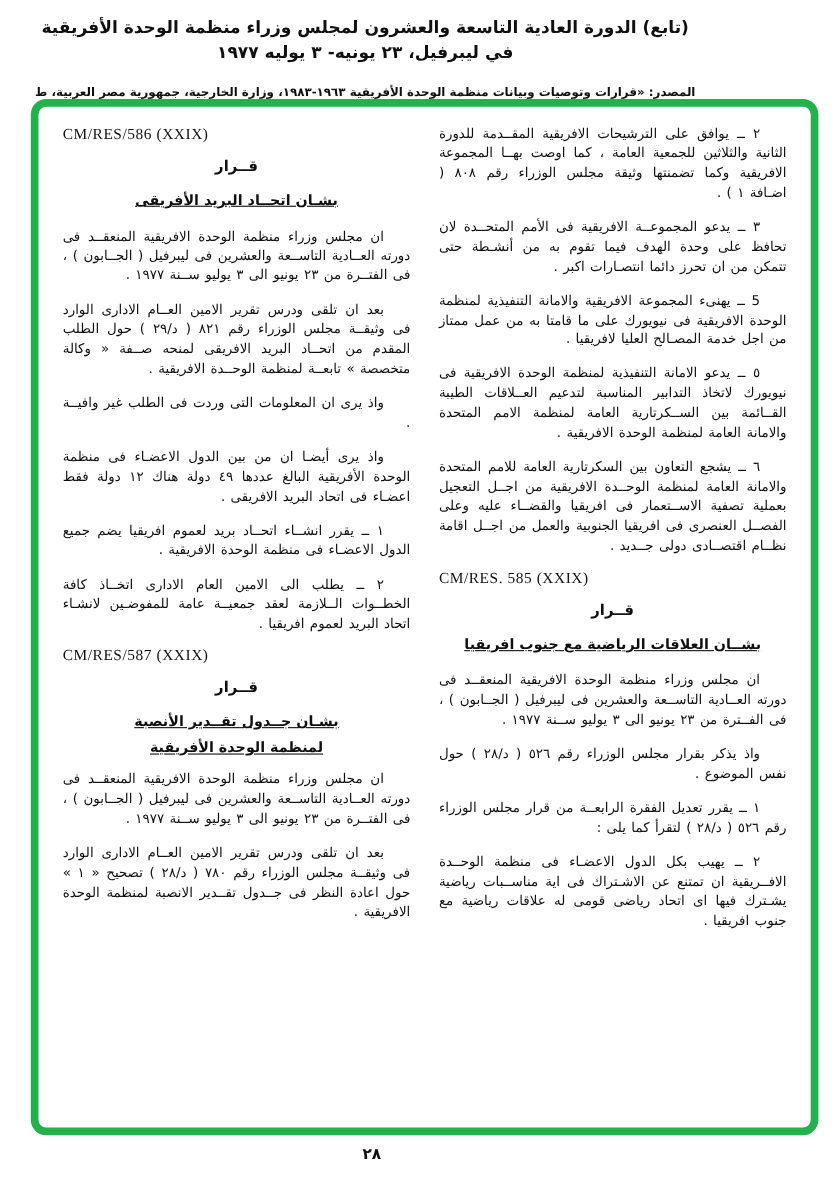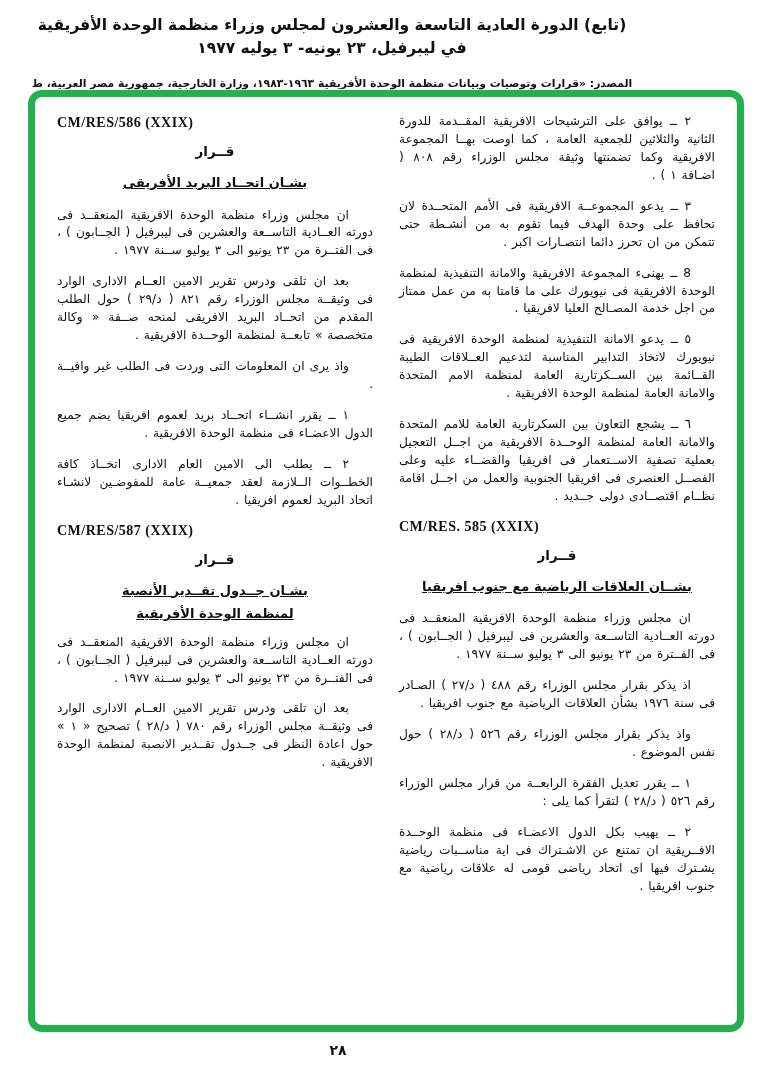--- a/index.html
+++ b/index.html
@@ -25,21 +25,21 @@
     padding:16px 22px 10px 22px;box-sizing:border-box;height:100%;
   }
   .col{flex:1;min-width:0;direction:rtl;}
 
   .para{
     font-size:12.2px;line-height:1.47;text-align:justify;
     margin:0 0 13px 0;text-indent:24px;word-spacing:1px;
   }
   .res-code{
     direction:ltr;text-align:left;font-family:"Liberation Serif",serif;
-    font-size:14px;letter-spacing:.5px;margin:2px 0 12px 0;font-weight:700;
+    font-size:14px;letter-spacing:.5px;margin:2px 0 12px 0;font-weight:400;
   }
   .res-code.spaced{}
   .h-qarar{text-align:center;font-weight:bold;font-size:13.5px;margin:10px 0 14px 0;}
   .h-subject{text-align:center;font-weight:bold;font-size:13px;margin:0 0 14px 0;line-height:1.5;text-decoration:underline;}
   .h-subject.tight{margin-bottom:4px;}
   .h-subject.second{margin-top:0;margin-bottom:10px;}
 
   .page-number{
     position:absolute;left:12px;right:0;top:1042px;text-align:center;
     font-weight:bold;font-size:14px;
@@ -54,40 +54,40 @@
     <div class="line1">(تابع) الدورة العادية التاسعة والعشرون لمجلس وزراء منظمة الوحدة الأفريقية في ليبرفيل، ٢٣ يونيه- ٣ يوليه ١٩٧٧</div>
     <div class="line2">المصدر: «قرارات وتوصيات وبيانات منظمة الوحدة الأفريقية ١٩٦٣-١٩٨٣، وزارة الخارجية، جمهورية مصر العربية، ط ١٩٨٥، ص ٤٢٢-٤٥٣»</div>
   </header>
 
   <div class="frame">
     <div class="cols">
 
       <section class="col">
         <p class="para">٢ ــ يوافق على الترشيحات الافريقية المقــدمة للدورة الثانية والثلاثين للجمعية العامة ، كما اوصت بهــا المجموعة الافريقية وكما تضمنتها وثيقة مجلس الوزراء رقم ٨٠٨ ( اضـافة ١ ) .</p>
         <p class="para">٣ ــ يدعو المجموعــة الافريقية فى الأمم المتحــدة لان تحافظ على وحدة الهدف فيما تقوم به من أنشـطة حتى تتمكن من ان تحرز دائما انتصـارات اكبر .</p>
-        <p class="para">8 ــ يهنىء المجموعة الافريقية والامانة التنفيذية لمنظمة الوحدة الافريقية فى نيويورك على ما قامتا به من عمل ممتاز من اجل خدمة المصـالح العليا لافريقيا .</p>
+        <p class="para">5 ــ يهنىء المجموعة الافريقية والامانة التنفيذية لمنظمة الوحدة الافريقية فى نيويورك على ما قامتا به من عمل ممتاز من اجل خدمة المصـالح العليا لافريقيا .</p>
         <p class="para">٥ ــ يدعو الامانة التنفيذية لمنظمة الوحدة الافريقية فى نيويورك لاتخاذ التدابير المناسبة لتدعيم العــلاقات الطيبة القــائمة بين الســكرتارية العامة لمنظمة الامم المتحدة والامانة العامة لمنظمة الوحدة الافريقية .</p>
         <p class="para">٦ ــ يشجع التعاون بين السكرتارية العامة للامم المتحدة والامانة العامة لمنظمة الوحــدة الافريقية من اجــل التعجيل بعملية تصفية الاســتعمار فى افريقيا والقضــاء عليه وعلى الفصــل العنصرى فى افريقيا الجنوبية والعمل من اجــل اقامة نظــام اقتصــادى دولى جــديد .</p>
         <div class="res-code spaced">CM/RES. 585 (XXIX)</div>
         <div class="h-qarar">قــرار</div>
         <div class="h-subject">بشــان العلاقات الرياضية مع جنوب افريقيا</div>
         <p class="para">ان مجلس وزراء منظمة الوحدة الافريقية المنعقــد فى دورته العــادية التاســعة والعشرين فى ليبرفيل ( الجــابون ) ، فى الفــترة من ٢٣ يونيو الى ٣ يوليو ســنة ١٩٧٧ .</p>
-        <p class="para">اذ يذكر بقرار مجلس الوزراء رقم ٤٨٨ ( د/٢٧ ) الصـادر فى سنة ١٩٧٦ بشأن العلاقات الرياضية مع جنوب افريقيا .</p>
         <p class="para">واذ يذكر بقرار مجلس الوزراء رقم ٥٢٦ ( د/٢٨ ) حول نفس الموضوع .</p>
         <p class="para">١ ــ يقرر تعديل الفقرة الرابعــة من قرار مجلس الوزراء رقم ٥٢٦ ( د/٢٨ ) لتقرأ كما يلى :</p>
         <p class="para">٢ ــ يهيب بكل الدول الاعضـاء فى منظمة الوحــدة الافــريقية ان تمتنع عن الاشـتراك فى اية مناســبات رياضية يشـترك فيها اى اتحاد رياضى قومى له علاقات رياضية مع جنوب افريقيا .</p>
       </section>
 
       <section class="col">
         <div class="res-code">CM/RES/586 (XXIX)</div>
         <div class="h-qarar">قــرار</div>
         <div class="h-subject">بشـان اتحــاد البريد الأفريقى</div>
         <p class="para">ان مجلس وزراء منظمة الوحدة الافريقية المنعقــد فى دورته العــادية التاســعة والعشرين فى ليبرفيل ( الجــابون ) ، فى الفتــرة من ٢٣ يونيو الى ٣ يوليو ســنة ١٩٧٧ .</p>
         <p class="para">بعد ان تلقى ودرس تقرير الامين العــام الادارى الوارد فى وثيقــة مجلس الوزراء رقم ٨٢١ ( د/٢٩ ) حول الطلب المقدم من اتحــاد البريد الافريقى لمنحه صــفة « وكالة متخصصة » تابعــة لمنظمة الوحــدة الافريقية .</p>
         <p class="para">واذ يرى ان المعلومات التى وردت فى الطلب غير وافيــة .</p>
+        <p class="para">واذ يرى أيضـا ان من بين الدول الاعضـاء فى منظمة الوحدة الأفريقية البالغ عددها ٤٩ دولة هناك ١٢ دولة فقط اعضـاء فى اتحاد البريد الافريقى .</p>
         <p class="para">١ ــ يقرر انشــاء اتحــاد بريد لعموم افريقيا يضم جميع الدول الاعضـاء فى منظمة الوحدة الافريقية .</p>
         <p class="para">٢ ــ يطلب الى الامين العام الادارى اتخــاذ كافة الخطــوات الــلازمة لعقد جمعيــة عامة للمفوضـين لانشـاء اتحاد البريد لعموم افريقيا .</p>
         <div class="res-code spaced">CM/RES/587 (XXIX)</div>
         <div class="h-qarar">قــرار</div>
         <div class="h-subject tight">بشـان جــدول تقــدير الأنصبة</div>
         <div class="h-subject second">لمنظمة الوحدة الأفريقية</div>
         <p class="para">ان مجلس وزراء منظمة الوحدة الافريقية المنعقــد فى دورته العــادية التاســعة والعشرين فى ليبرفيل ( الجــابون ) ، فى الفتــرة من ٢٣ يونيو الى ٣ يوليو ســنة ١٩٧٧ .</p>
         <p class="para">بعد ان تلقى ودرس تقرير الامين العــام الادارى الوارد فى وثيقــة مجلس الوزراء رقم ٧٨٠ ( د/٢٨ ) تصحيح « ١ » حول اعادة النظر فى جــدول تقــدير الانصبة لمنظمة الوحدة الافريقية .</p>
       </section>
 

